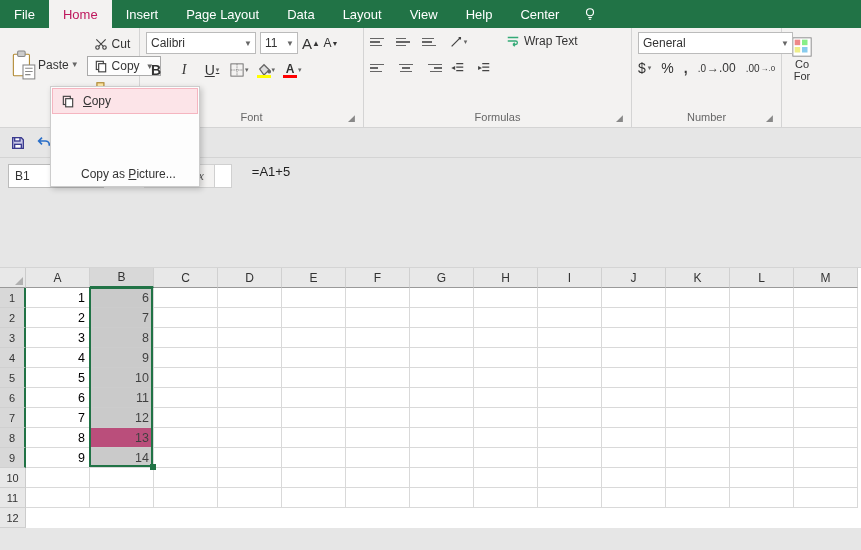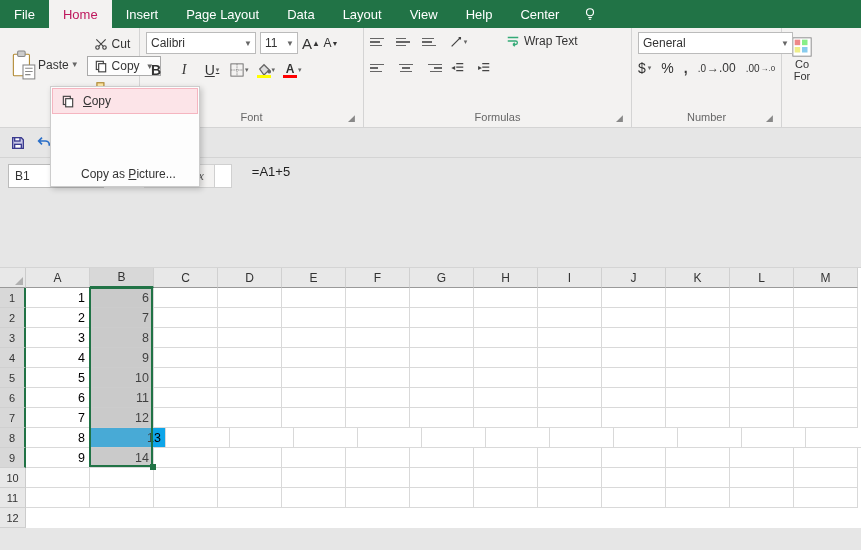--- a/index.html
+++ b/index.html
@@ -493,21 +493,21 @@
           <div class="cell" style="width: 64px;"></div>
           <div class="cell" style="width: 64px;"></div>
           <div class="cell" style="width: 64px;"></div>
           <div class="cell" style="width: 64px;"></div>
           <div class="cell" style="width: 64px;"></div>
           <div class="cell" style="width: 64px;"></div>
           <div class="cell" style="width: 64px;"></div>
         </div>
         <div class="row">
           <div class="cell" style="width: 64px;">8</div>
-          <div class="cell" style="width: 76px; background: #0ea5e9;">13</div>
+          <div class="cell" style="width: 64px; background: #be185d;">13</div>
           <div class="cell" style="width: 64px;"></div>
           <div class="cell" style="width: 64px;"></div>
           <div class="cell" style="width: 64px;"></div>
           <div class="cell" style="width: 64px;"></div>
           <div class="cell" style="width: 64px;"></div>
           <div class="cell" style="width: 64px;"></div>
           <div class="cell" style="width: 64px;"></div>
           <div class="cell" style="width: 64px;"></div>
           <div class="cell" style="width: 64px;"></div>
           <div class="cell" style="width: 64px;"></div>

